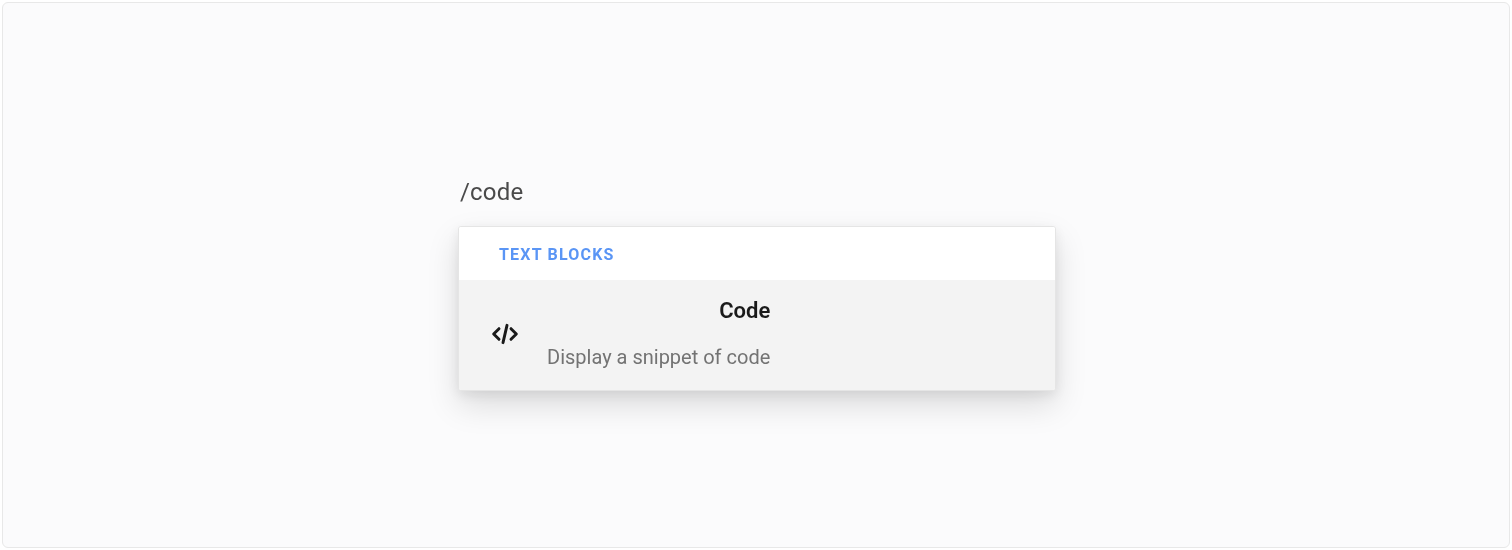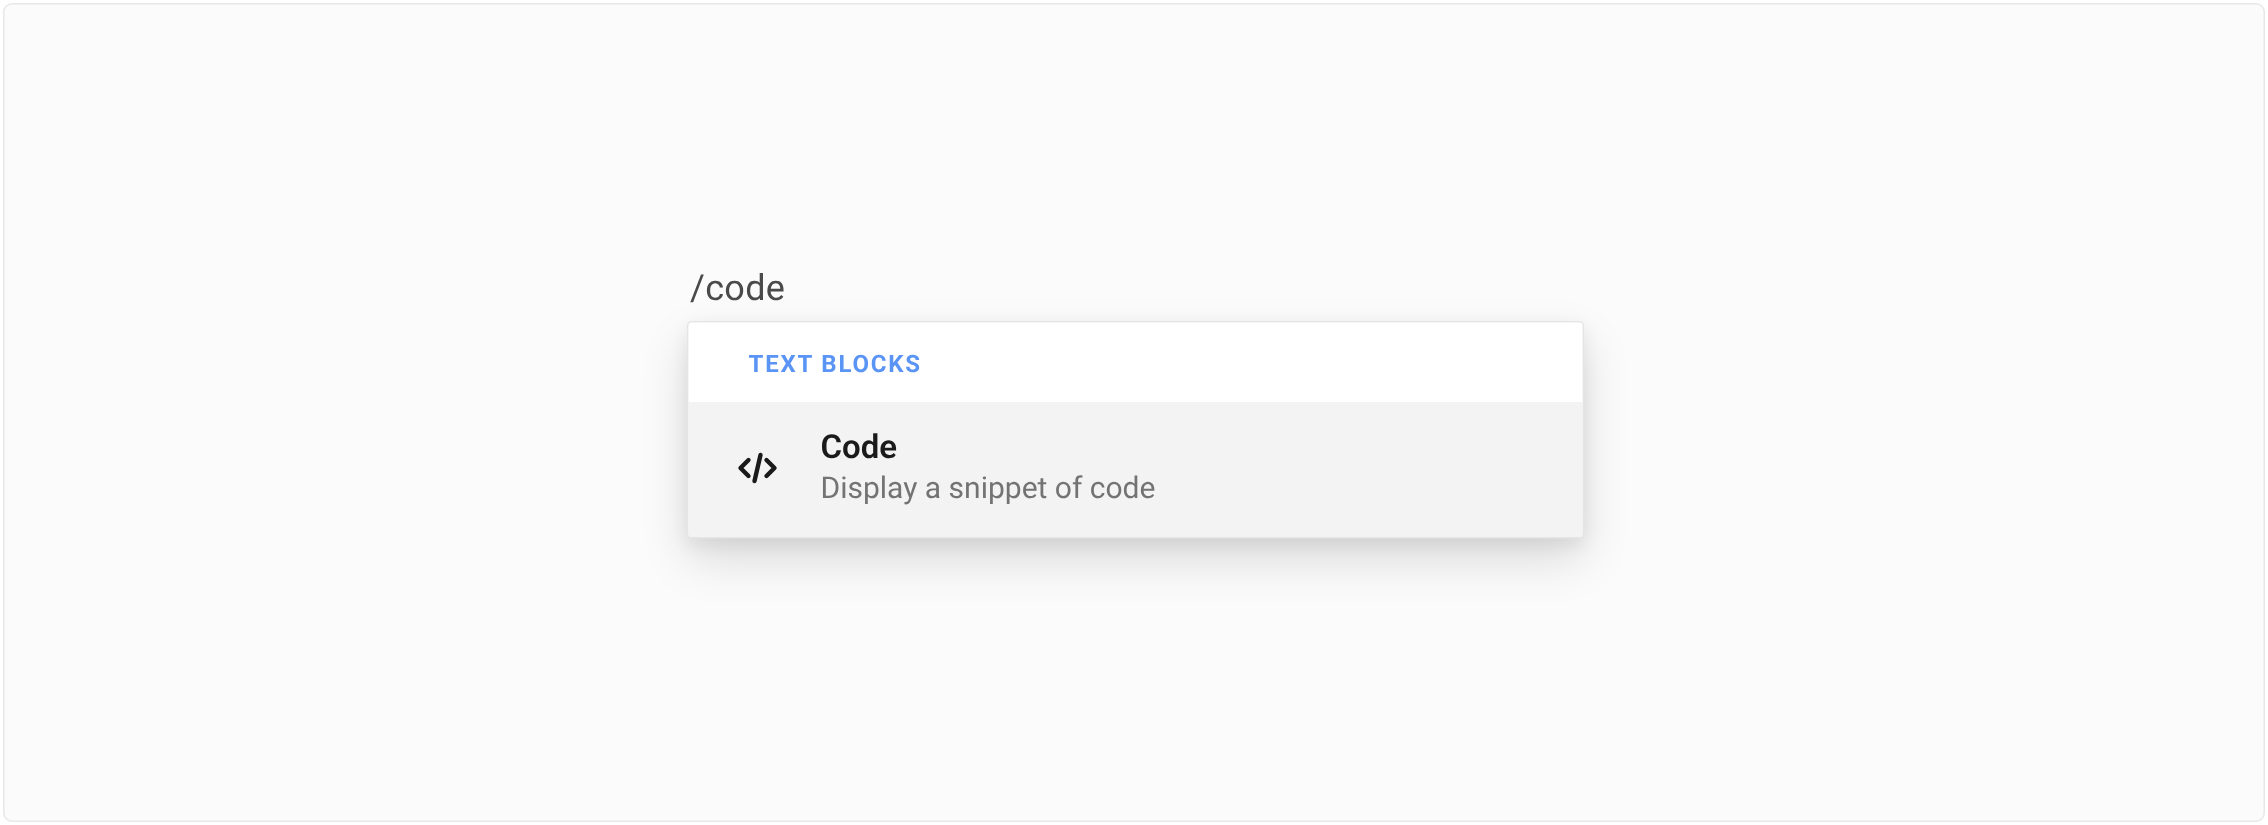--- a/index.html
+++ b/index.html
@@ -26,21 +26,21 @@
     .editor-area {
       position: absolute;
       left: 455px;
       top: 175px;
       width: 600px;
     }
     .command-input {
       font-size: 24px;
       color: #4a4a4a;
       font-weight: 400;
-      margin-bottom: 8px;
+      margin-bottom: 20px;
       padding-left: 2px;
       letter-spacing: 0.2px;
     }
     .dropdown {
       background: #ffffff;
       border: 1px solid #e5e5e5;
       border-radius: 3px;
       box-shadow: 0 14px 32px rgba(0,0,0,0.13), 0 4px 12px rgba(0,0,0,0.07);
       overflow: hidden;
       width: 598px;
@@ -70,21 +70,22 @@
       justify-content: center;
       flex-shrink: 0;
     }
     .item-icon svg {
       width: 32px;
       height: 32px;
     }
     .item-text {
       display: flex;
       flex-direction: column;
-      gap: 0;
+      gap: 20px;
+      align-items: flex-end;
     }
     .item-title {
       font-size: 22px;
       font-weight: 600;
       color: #1a1a1a;
       line-height: 1.2;
     }
     .item-description {
       font-size: 20px;
       font-weight: 400;

